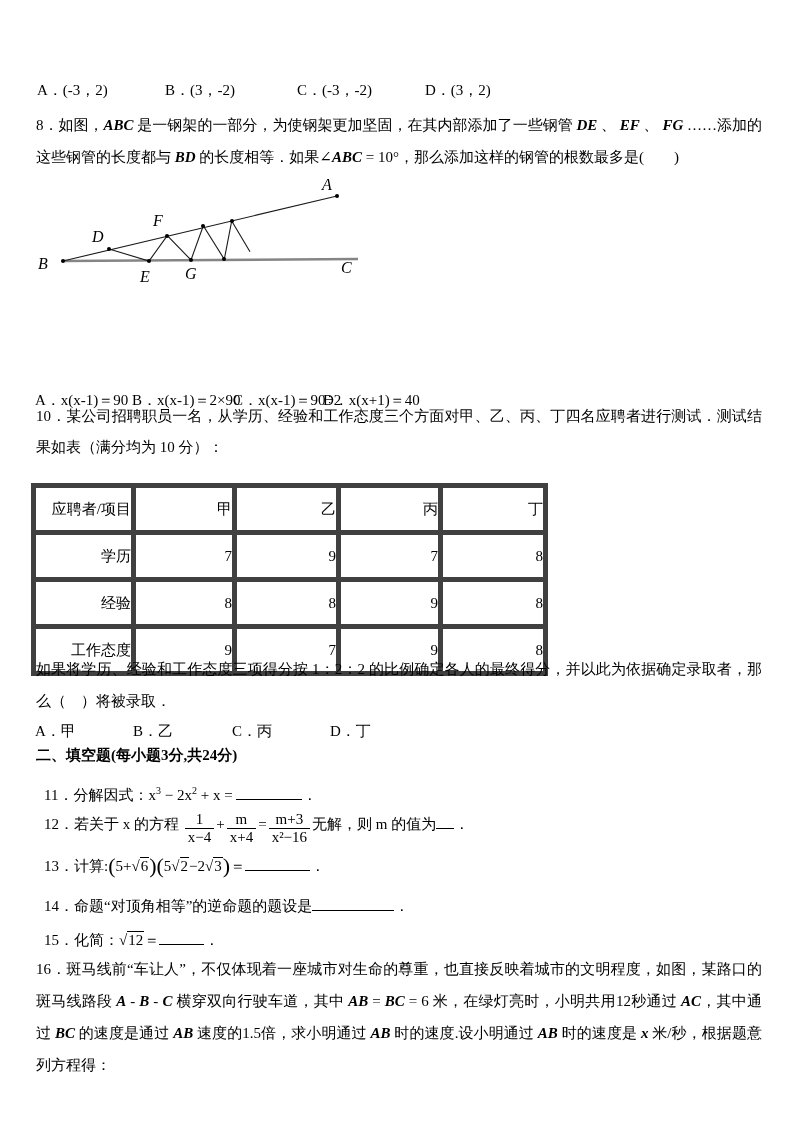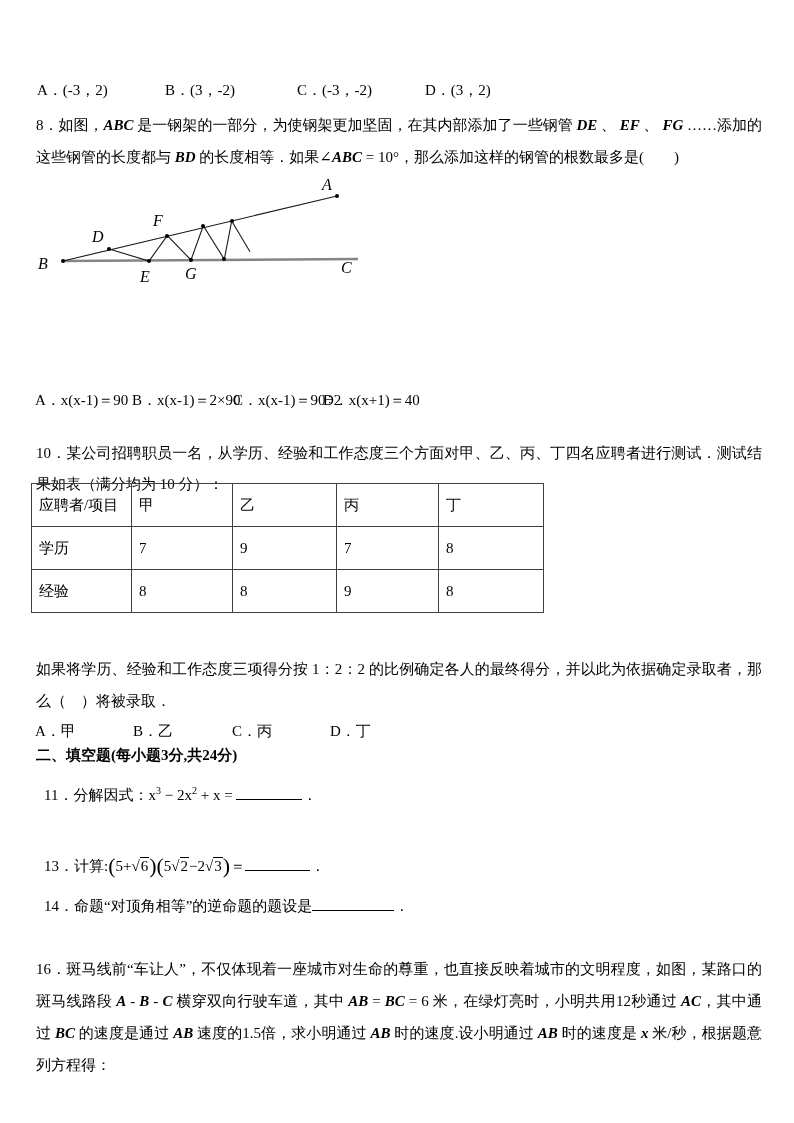--- a/index.html
+++ b/index.html
@@ -28,21 +28,21 @@
   .frac{display:inline-block;text-align:center;vertical-align:-13px;margin:0 2px;}
   .frac .num{display:block;line-height:17px;padding:0 3px;}
   .frac .den{display:block;line-height:17px;border-top:1px solid #000;padding:0 3px;}
   .bigp{font-size:22px;vertical-align:-2px;}
   .sqrt{white-space:nowrap;}
   .sq-rad{border-top:1px solid #000;padding:0 1px;}
   table.score-table{
     position:absolute;left:31px;top:483px;border-collapse:collapse;table-layout:fixed;
     width:512px;font-size:15px;
   }
-  table.score-table td{border:1px solid #404040;height:42px;padding:0 0 0 7px;vertical-align:middle;}
+  table.score-table td{border:5px solid #404040;height:42px;padding:0 0 0 7px;vertical-align:middle;text-align:right;}
   svg text{font-family:"Liberation Serif","DejaVu Serif",serif;font-style:italic;font-size:16px;fill:#000;}
 </style>
 </head>
 <body>
 
 <div class="page">
 
   <div class="optrow row-wide" style="top:80px;">
     <span class="opt">A．(-3，2)</span><span class="opt">B．(3，-2)</span><span class="opt">C．(-3，-2)</span><span class="opt">D．(3，2)</span>
   </div>
@@ -74,21 +74,21 @@
     <text x="110" y="108">E</text>
     <text x="123" y="52">F</text>
     <text x="155" y="105">G</text>
   </svg>
 
 
   <div class="optrow row-q9" style="top:390px;">
     <span class="opt">A．x(x-1)＝90</span><span class="opt">B．x(x-1)＝2×90</span><span class="opt">C．x(x-1)＝90÷2</span><span class="opt">D．x(x+1)＝40</span>
   </div>
 
-  <p class="para" style="top:438px;line-height:31px;">10．某公司招聘职员一名，从学历、经验和工作态度三个方面对甲、乙、丙、丁四名应聘者进行测试．测试结果如表（满分均为 10 分）：</p>
+  <p class="para" style="top:401px;line-height:31px;">10．某公司招聘职员一名，从学历、经验和工作态度三个方面对甲、乙、丙、丁四名应聘者进行测试．测试结果如表（满分均为 10 分）：</p>
 
   <table class="score-table">
     <colgroup>
       <col style="width:100px">
         <col style="width:101px">
         <col style="width:104px">
         <col style="width:102px">
         <col style="width:105px">
     </colgroup>
     <tbody>
@@ -106,29 +106,38 @@
       <td>7</td>
       <td>8</td>
     </tr>
     <tr>
       <td>经验</td>
       <td>8</td>
       <td>8</td>
       <td>9</td>
       <td>8</td>
     </tr>
+    <tr>
+      <td>工作态度</td>
+      <td>9</td>
+      <td>7</td>
+      <td>9</td>
+      <td>8</td>
+    </tr>
   </tbody>
     </table>
 
   <p class="para" style="top:653px;">如果将学历、经验和工作态度三项得分按 1：2：2 的比例确定各人的最终得分，并以此为依据确定录取者，那么（　）将被录取．</p>
   <div class="optrow row-std" style="top:721px;">
     <span class="opt">A．甲</span><span class="opt">B．乙</span><span class="opt">C．丙</span><span class="opt">D．丁</span>
   </div>
 
   <p class="section-title" style="top:745px;">二、填空题(每小题3分,共24分)</p>
 
   <p class="fill" style="top:772px;line-height:22px;">11．分解因式：x<sup>3</sup> − 2x<sup>2</sup> + x = <span class="blank" style="width: 66px;"></span>．</p>
+  <p class="fill" style="top:796px;line-height:40px;">12．若关于 x 的方程 <span class="frac"><span class="num">1</span><span class="den">x−4</span></span>+<span class="frac"><span class="num">m</span><span class="den">x+4</span></span>=<span class="frac"><span class="num">m+3</span><span class="den">x²−16</span></span>无解，则 m 的值为<span class="blank" style="width: 18px;"></span>．</p>
   <p class="fill" style="top:843px;line-height:30px;">13．计算:<span class="bigp">(</span>5+<span class="sqrt"><span>√</span><span class="sq-rad">6</span></span><span class="bigp">)</span><span class="bigp">(</span>5<span class="sqrt"><span>√</span><span class="sq-rad">2</span></span>−2<span class="sqrt"><span>√</span><span class="sq-rad">3</span></span><span class="bigp">)</span>＝<span class="blank" style="width: 65px;"></span>．</p>
   <p class="fill" style="top:887px;line-height:22px;">14．命题“对顶角相等”的逆命题的题设是<span class="blank" style="width: 82px;"></span>．</p>
+  <p class="fill" style="top:920px;line-height:24px;">15．化简：<span class="sqrt"><span>√</span><span class="sq-rad">12</span></span>＝<span class="blank" style="width: 45px;"></span>．</p>
 
   <p class="para" style="top:953px;">16．斑马线前“车让人”，不仅体现着一座城市对生命的尊重，也直接反映着城市的文明程度，如图，某路口的斑马线路段 <i class="var">A</i> - <i class="var">B</i> - <i class="var">C</i> 横穿双向行驶车道，其中 <i class="var">AB</i> = <i class="var">BC</i> = 6 米，在绿灯亮时，小明共用12秒通过 <i class="var">AC</i>，其中通过 <i class="var">BC</i> 的速度是通过 <i class="var">AB</i> 速度的1.5倍，求小明通过 <i class="var">AB</i> 时的速度.设小明通过 <i class="var">AB</i> 时的速度是 <i class="var">x</i> 米/秒，根据题意列方程得：</p>
 
 </div>
 
 </body></html>

